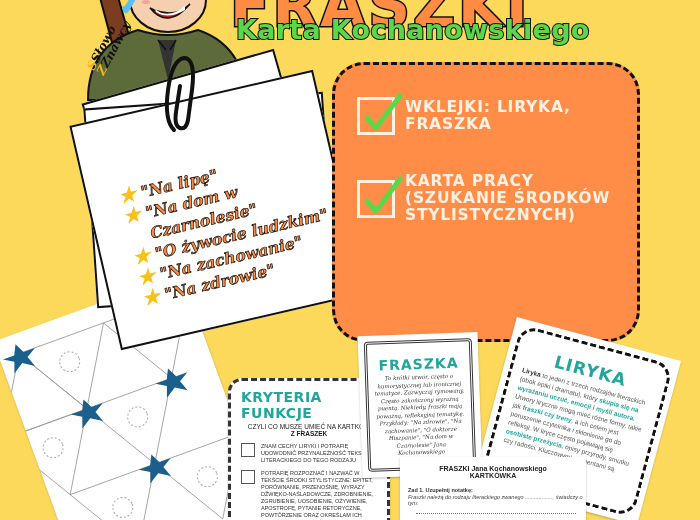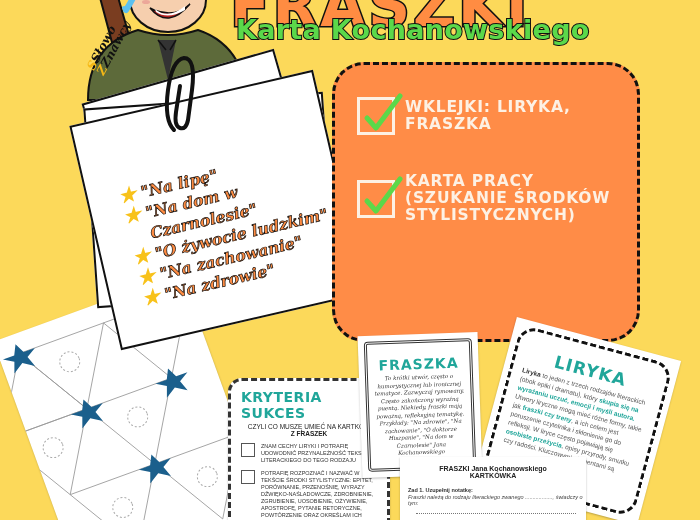--- a/index.html
+++ b/index.html
@@ -177,21 +177,21 @@
     <div class="cbox">
       <svg width="42" height="42" viewBox="0 0 42 42">
           <path d="M5 28 L14 38 L38 6" fill="none" stroke="#5bd84a" stroke-width="5" stroke-linecap="round" stroke-linejoin="round"></path>
         </svg>
     </div>
     <div class="check-text">Karta pracy (szukanie środków stylistycznych)</div>
   </div>
 </div>
 
 <div class="abs sheet kryteria">
-  <h3>KRYTERIA SUKCES</h3>
+  <h3>KRYTERIA FUNKCJE</h3>
   <div class="sub">CZYLI CO MUSZĘ UMIEĆ NA KARTKÓW</div>
   <div class="sub2">Z FRASZEK</div>
   <div class="krow">
       <div class="kb"></div>
       <div class="kt">ZNAM CECHY LIRYKI I POTRAFIĘ UDOWODNIĆ PRZYNALEŻNOŚĆ TEKSTU LITERACKIEGO DO TEGO RODZAJU</div>
     </div>
   <div class="krow">
       <div class="kb"></div>
       <div class="kt">POTRAFIĘ ROZPOZNAĆ I NAZWAĆ W TEKŚCIE ŚRODKI STYLISTYCZNE: EPITET, PORÓWNANIE, PRZENOŚNIĘ, WYRAZY DŹWIĘKO-NAŚLADOWCZE, ZDROBNIENIE, ZGRUBIENIE, UOSOBIENIE, OŻYWIENIE, APOSTROFĘ, PYTANIE RETORYCZNE, POWTÓRZENIE ORAZ OKREŚLAM ICH FUNKCJE</div>
     </div>

